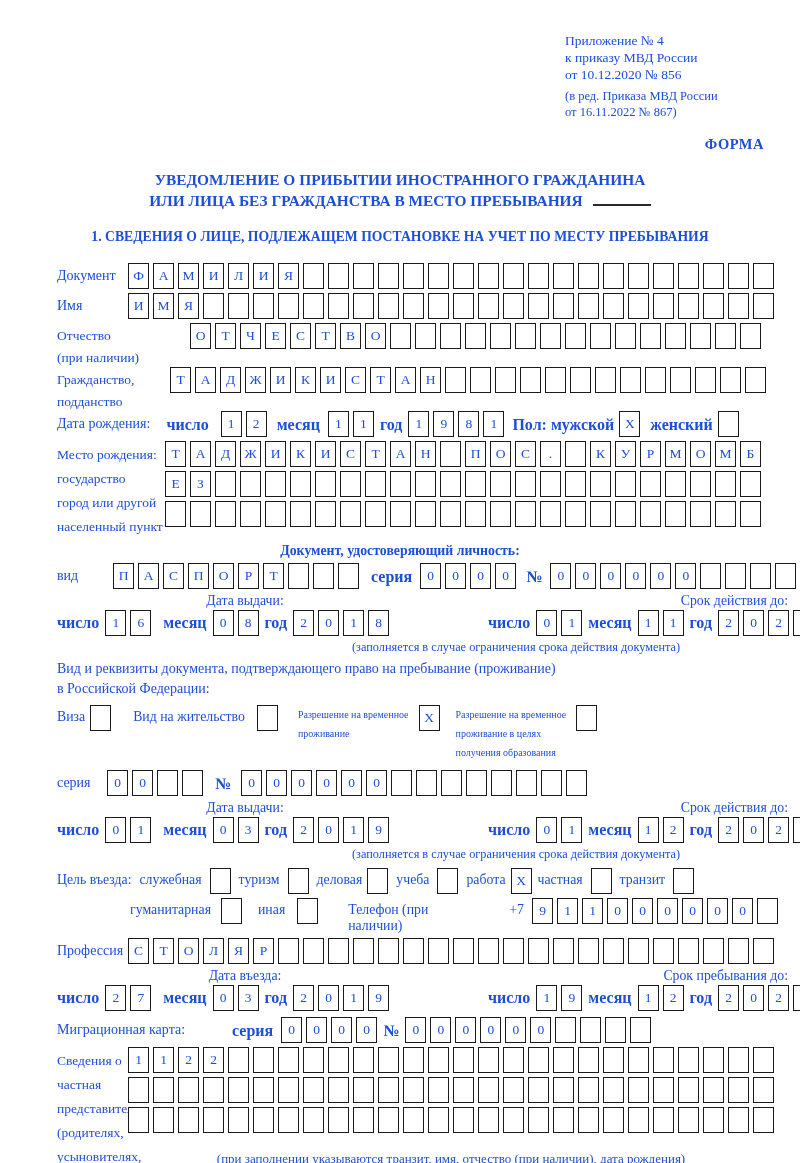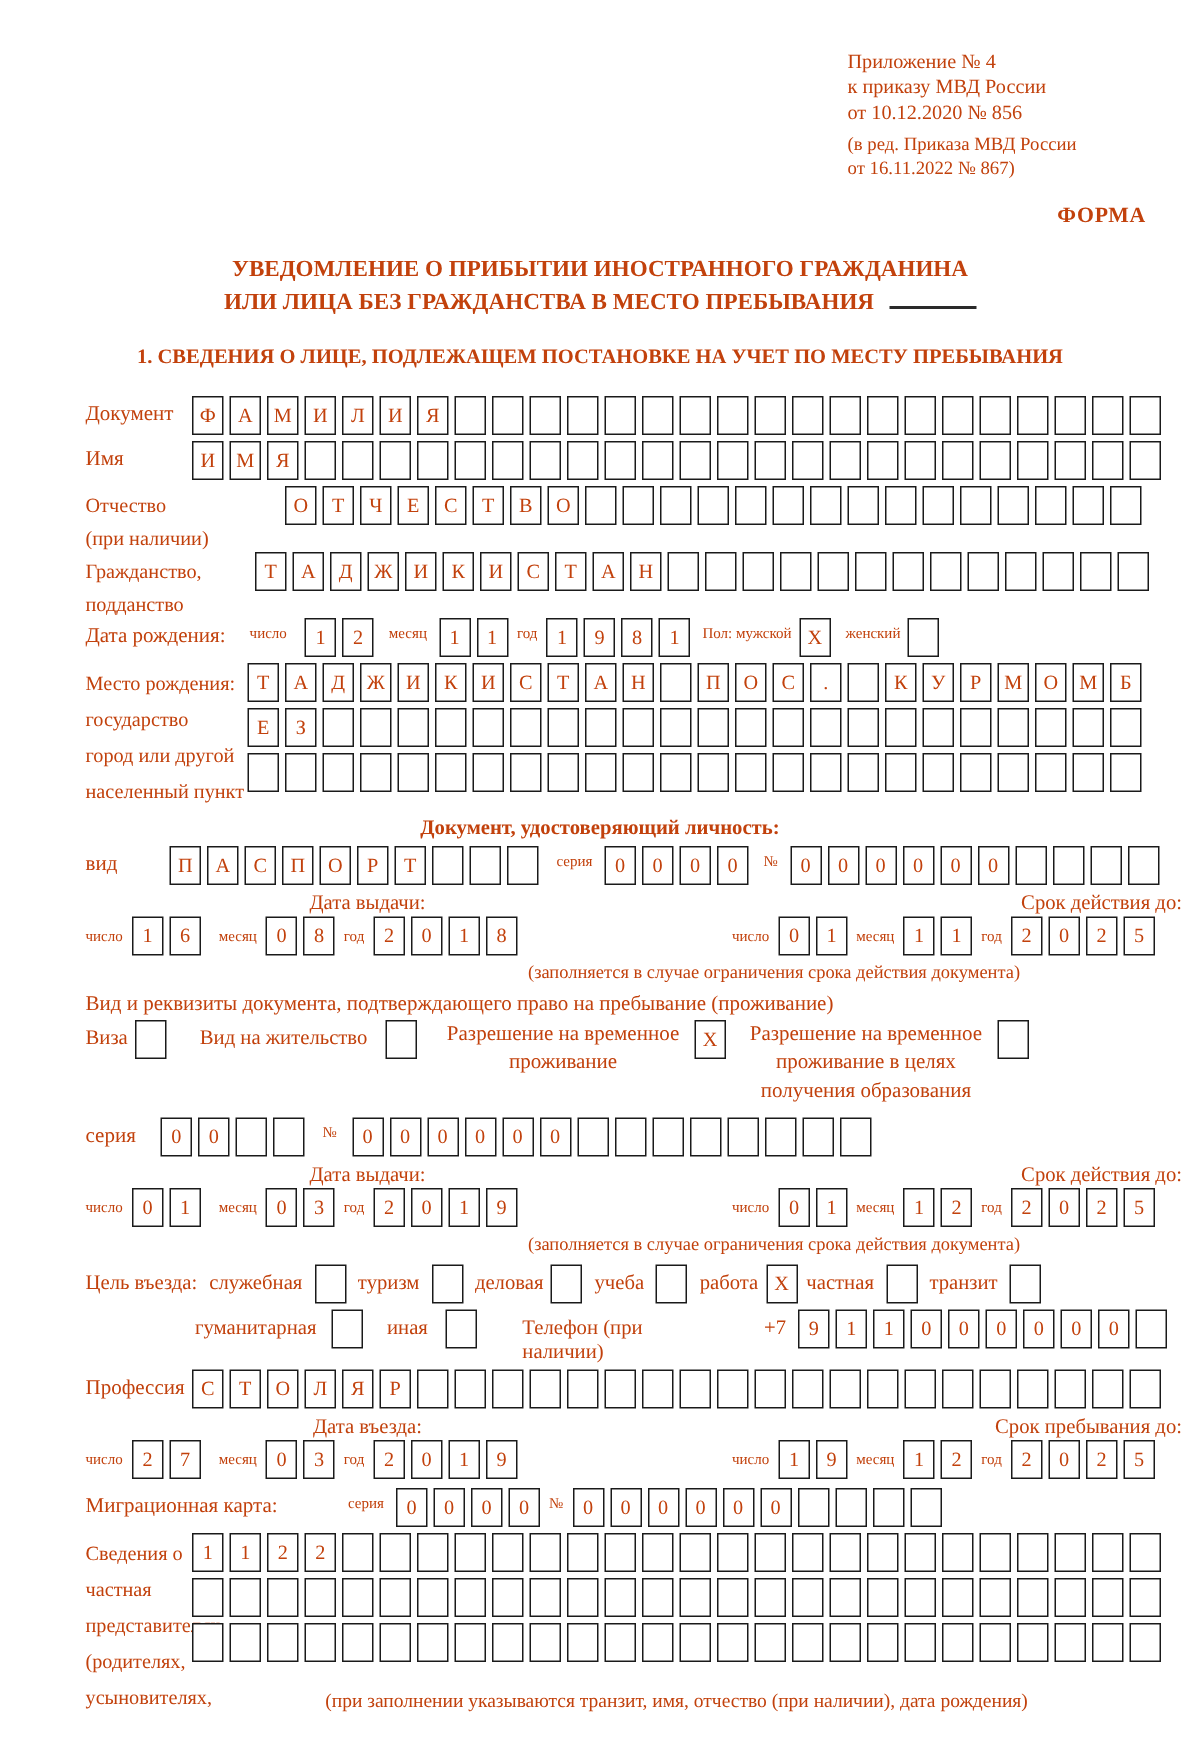--- a/index.html
+++ b/index.html
@@ -1,18 +1,18 @@
 <!DOCTYPE html>
 <html><head>
 <meta charset="utf-8">
 <style>
   html,body{margin:0;padding:0;background:#fff;}
   .page{
     width:800px;height:1163px;box-sizing:border-box;position:relative;
-    padding:32px 22px 0 57px;background:#fff;color:#c2410c;
+    padding:32px 22px 0 57px;background:#fff;color:#1d4ed8;
     font-family:"Liberation Serif", serif;font-size:14px;overflow:hidden;
   }
   .annex{margin-left:508px;font-size:13.5px;line-height:17px;}
   .edition{margin-left:508px;margin-top:5px;font-size:12.5px;line-height:16px;}
   .forma{ text-align:right;padding-right:14px;font-weight:bold;font-size:14.5px;margin-top:16px;letter-spacing:.5px;}
   .fullw{margin-left:-57px;margin-right:-22px;text-align:center;}
   .title{margin-top:16px;font-weight:bold;font-size:15.4px;line-height:21px;}
   .title-underline{display:inline-block;width:58px;border-bottom:2px solid #2a2a2a;height:14px;margin-left:10px;}
   .heading{margin-top:18px;font-weight:bold;font-size:13.7px;}
   .rows{margin-top:18px;}
@@ -27,23 +27,23 @@
   }
   .cb{margin-left:5px;}
   .stack{display:flex;flex-direction:column;gap:4px;}
   .secline{font-size:14px;line-height:20px;}
   .sectitle{font-weight:bold;font-size:13.8px;margin-top:4px;margin-bottom:4px;}
   .dhead{margin-bottom:1px;}
   .dh1{flex:none;width:376px;text-align:center;font-size:13.8px;}
   .dh2{flex:none;width:300px;margin-left:55px;text-align:right;font-size:13.8px;}
   .dgrp1{flex:none;width:376px;display:flex;align-items:center;gap:6px;}
   .dgrp2{flex:none;display:flex;align-items:center;gap:6px;margin-left:55px;}
-  .dlbl{font-size:10px;}
+  .dlbl{font-size:16px;font-weight:bold;}
   .dnote{margin-left:295px;font-size:12.3px;margin-top:0;margin-bottom:4px;}
-  .vlbl{font-size:14px;line-height:19px;text-align:center;}
+  .vlbl{font-size:10px;line-height:19px;text-align:left;}
   .vopt{display:flex;align-items:flex-start;}
   .vopt .cell{margin-top:0;}
   .optlbl{font-size:13.8px;padding-top:4px;}
   .note-center{font-size:13px;text-align:center;width:646px;margin-top:14px;}
   .ml6{margin-left:6px;}.ml8{margin-left:8px;}.ml10{margin-left:10px;}.ml12{margin-left:12px;}
   .ml16{margin-left:16px;}.ml20{margin-left:20px;}.ml22{margin-left:22px;}.ml30{margin-left:30px;}
   .mt6{margin-top:6px;}.mt8{margin-top:8px;}
 </style>
 </head>
 <body>
@@ -392,20 +392,21 @@
             <div class="cell">2</div>
             <div class="cell">0</div>
             <div class="cell">2</div>
             <div class="cell">5</div>
           </div>
       </div>
     </div>
     <div class="dnote">(заполняется в случае ограничения срока действия документа)</div>
 
     <div class="secline">Вид и реквизиты документа, подтверждающего право на пребывание (проживание)</div>
+    <div class="secline" style="margin-bottom:6px">в Российской Федерации:</div>
 
     <div class="row">
       <div class="vopt">
         <span class="optlbl">Виза</span>
         <div class="cell cb"></div>
       </div>
       <div class="vopt ml22">
         <span class="optlbl">Вид на жительство</span>
         <div class="cell cb ml12"></div>
       </div>

